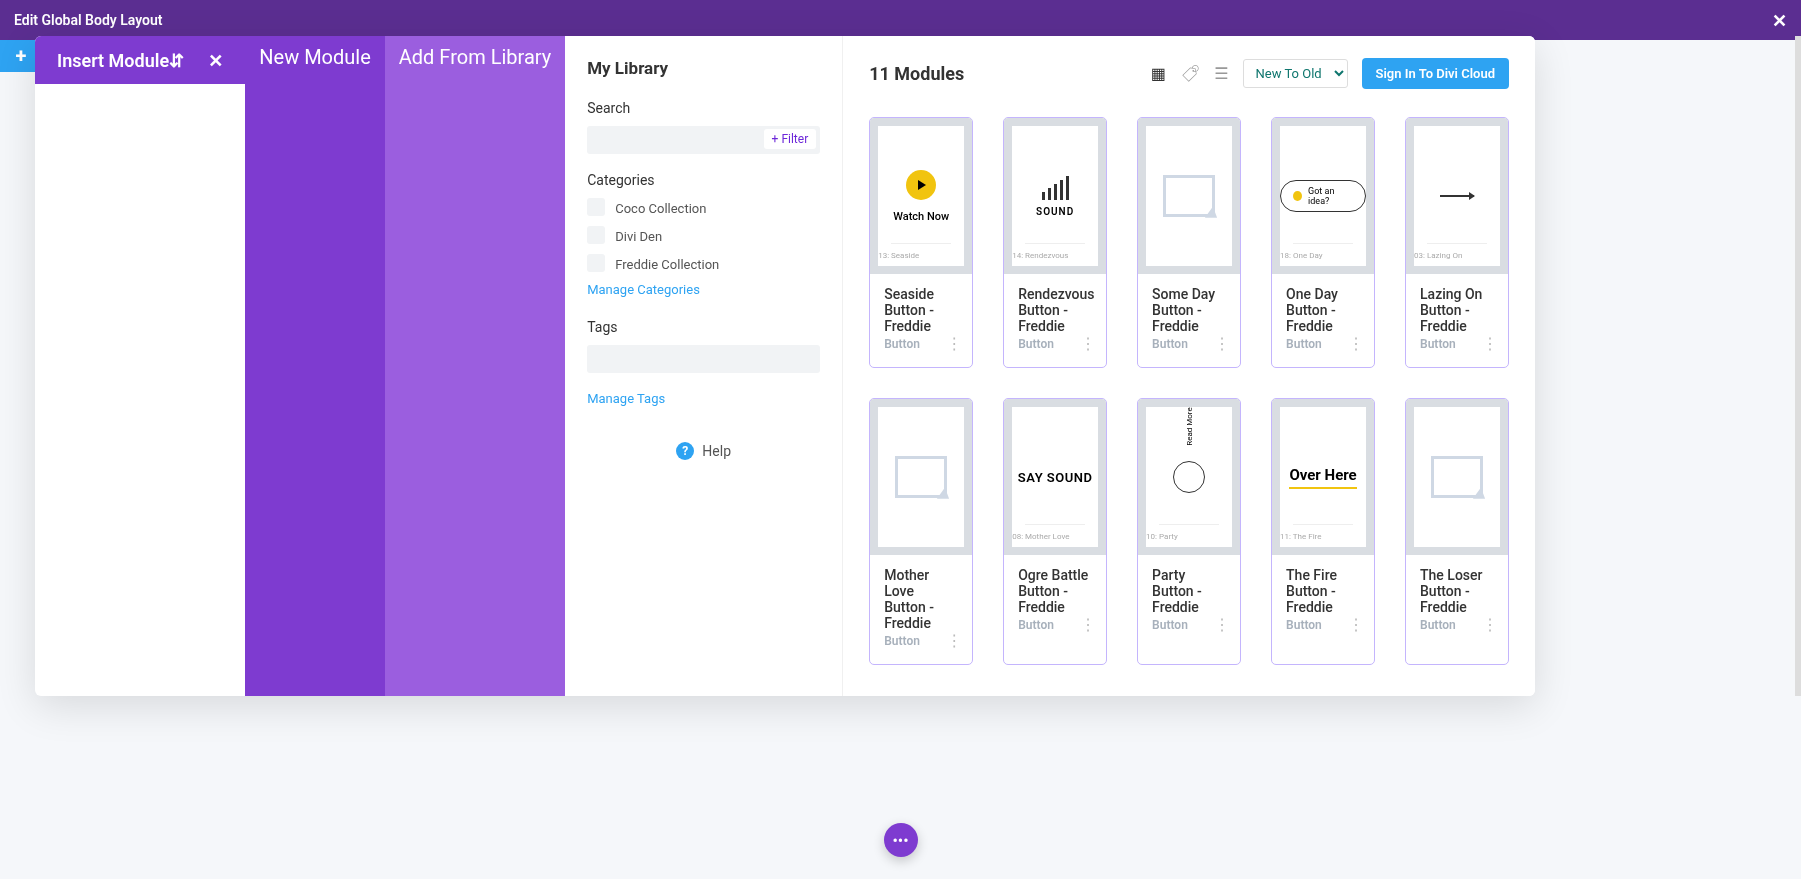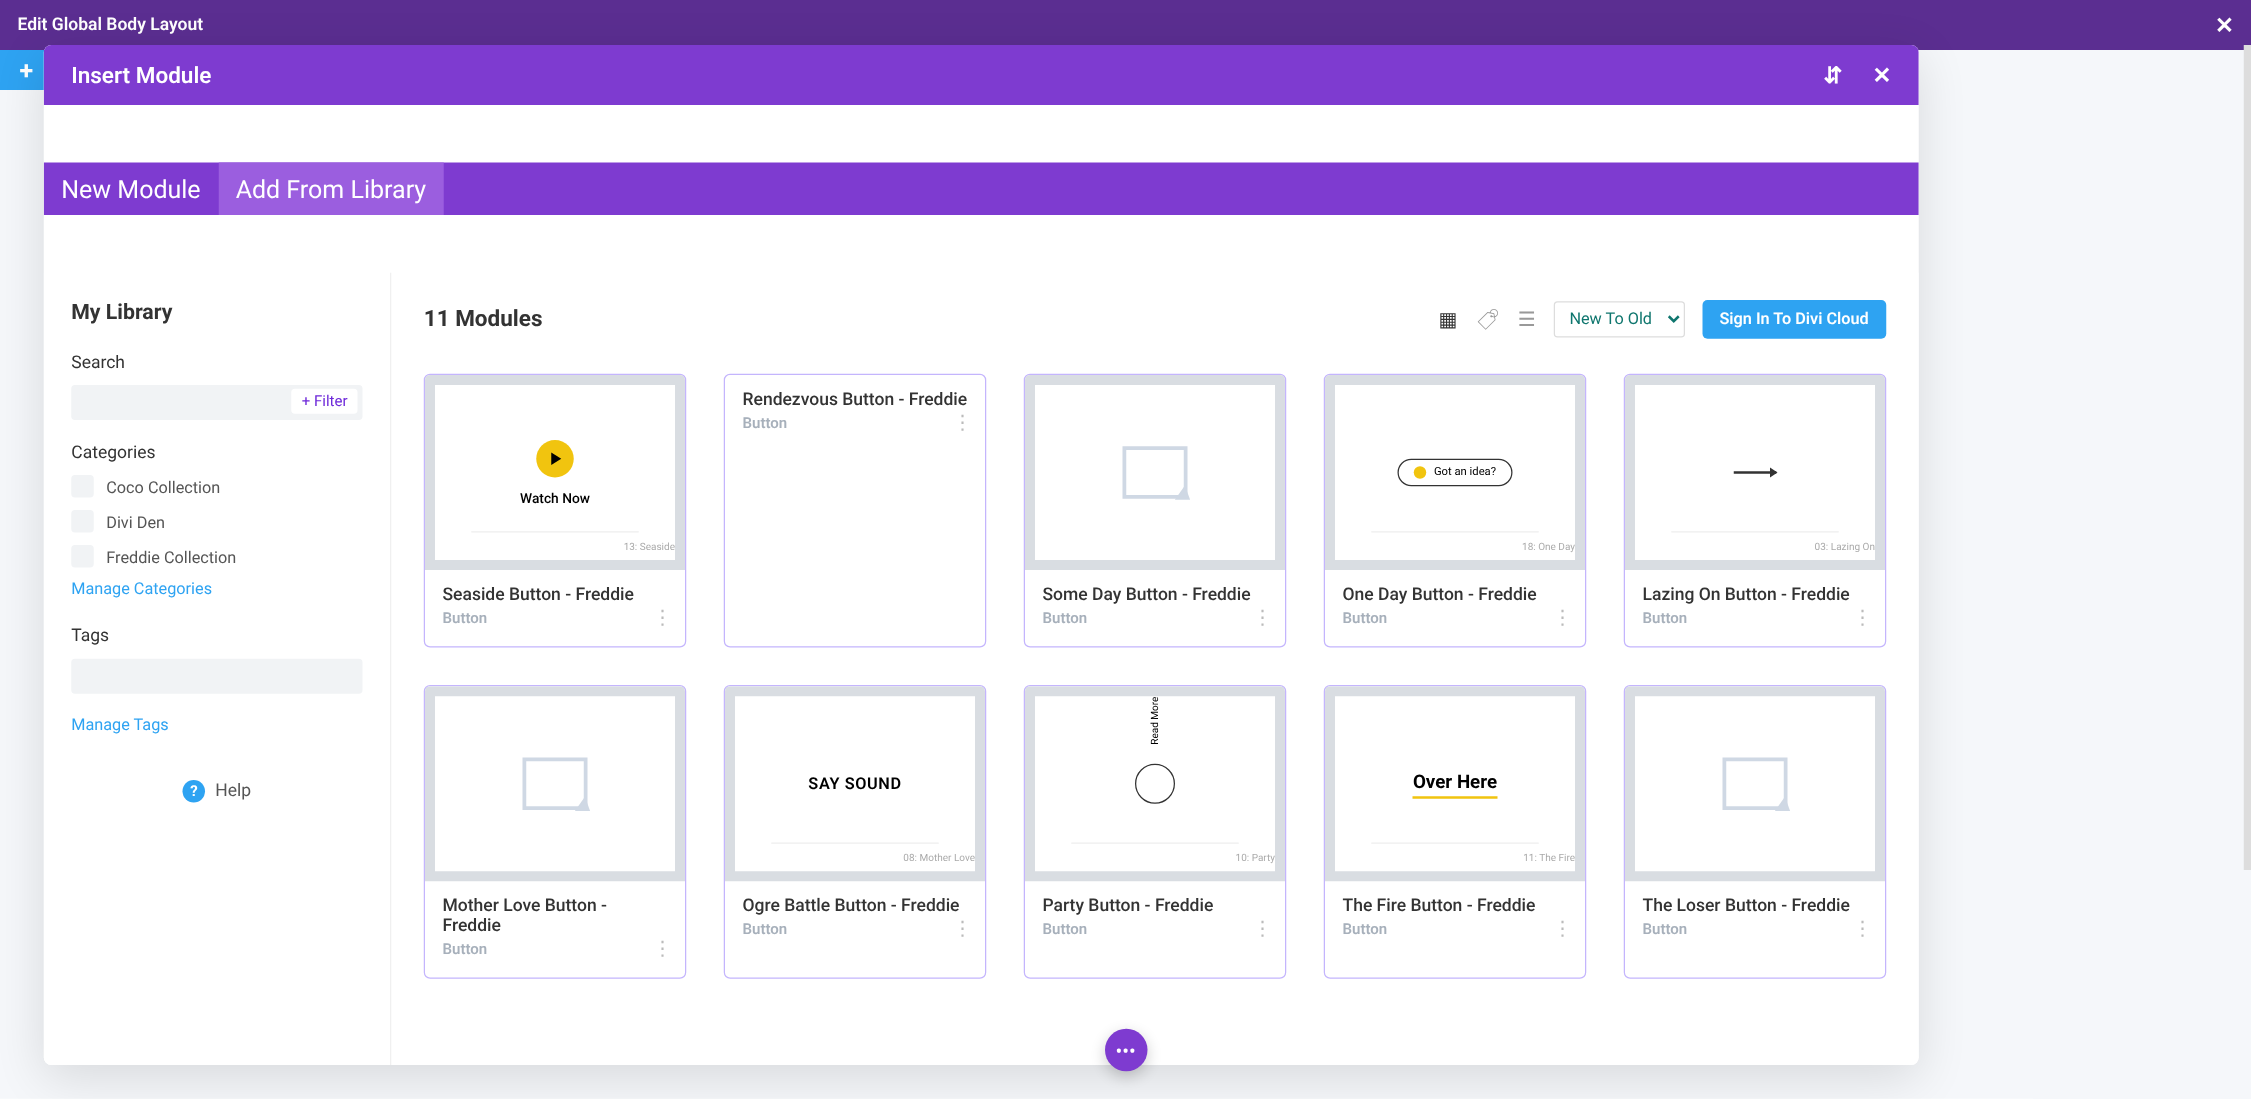--- a/index.html
+++ b/index.html
@@ -3,21 +3,21 @@
 <meta charset="utf-8">
 <style>
 * { margin:0; padding:0; box-sizing:border-box; font-family:-apple-system,BlinkMacSystemFont,"Segoe UI",Roboto,Helvetica,Arial,sans-serif; }
 body { background:#f5f7fa; width:1801px; height:879px; overflow:hidden; }
 
 .topbar { background:#5b2e91; color:#fff; height:40px; display:flex; align-items:center; padding:0 14px; font-size:14px; font-weight:600; justify-content:space-between; }
 .topbar .close { cursor:pointer; font-size:18px; }
 
 .plus-tab { background:#2ea3f2; width:42px; height:32px; display:flex; align-items:center; justify-content:center; color:#fff; font-size:20px; font-weight:bold; cursor:pointer; }
 
-.modal { position:absolute; top:36px; left:35px; width:1500px; height:816px; background:#fff; border-radius:6px; box-shadow:0 10px 40px rgba(0,0,0,0.12); overflow:hidden; display:flex; flex-direction:column;gap:46px; }
+.modal { position:absolute; top:36px; left:35px; width:1500px; height:660px; background:#fff; border-radius:6px; box-shadow:0 10px 40px rgba(0,0,0,0.12); overflow:hidden; display:flex; flex-direction:row; }
 
 .modal-header { background:#7e3bd0; color:#fff; height:48px; display:flex; align-items:center; justify-content:space-between; padding:0 22px; font-size:18px; font-weight:600; }
 .header-icons { display:flex; gap:24px; align-items:center; }
 .header-icons span { cursor:pointer; }
 
 .modal-tabs { background:#7e3bd0; display:flex; }
 .modal-tabs .tab { padding:9px 14px; font-size:20px; color:#fff; cursor:pointer; }
 .modal-tabs .tab.active { background:#9b5edf; }
 
 .modal-body { flex:1; display:flex; overflow:hidden; background:#fff; }
@@ -39,21 +39,21 @@
 .right-controls { display:flex; align-items:center; gap:14px; }
 .view-icons { display:flex; gap:14px; color:#999; }
 .view-icons .active { color:#333; }
 .sort-select { font-size:13px; padding:5px 8px; border:1px solid #ddd; border-radius:3px; color:#0f766e; background:#fff; }
 .signin-btn { background:#2ea3f2; color:#fff; font-size:13px; font-weight:600; padding:8px 14px; border:none; border-radius:4px; cursor:pointer; }
 
 .grid { display:grid; grid-template-columns:repeat(5, 1fr); gap:30px; }
 .card { border:1px solid #c4b5fd; border-radius:5px; overflow:hidden; background:#fff; }
 .thumb { background:#d9dde2; height:156px; display:flex; align-items:center; justify-content:center; padding:8px; }
 .thumb-inner { background:#fff; width:100%; height:100%; position:relative; display:flex; flex-direction:column; align-items:center; justify-content:center; }
-.thumb-caption{ font-size:8px; color:#aaa; position:absolute; bottom:6px; left:0; right:0; text-align:right; }
+.thumb-caption{ font-size:8px; color:#aaa; position:absolute; bottom:6px; left:0; right:0; text-align:left; }
 .thumb-line { position:absolute; bottom:22px; left:15%; right:15%; border-top:1px solid #eee; }
 .placeholder-icon { width:52px; height:42px; border:3px solid #cfd8e4; position:relative;}
 .placeholder-icon::after { content:''; position:absolute; right:-6px; bottom:-8px; width:0; height:0; border-left:10px solid #cfd8e4; border-top:7px solid transparent; border-bottom:7px solid transparent; transform:rotate(35deg);}
 .card-info { padding:12px 14px 16px; position:relative; }
 .card-info .title { font-size:14px; color:#333; font-weight:500; margin-bottom:3px; }
 .card-info .type { font-size:12px; color:#a7b0bb; font-weight:600; }
 .menu-dots { position:absolute; right:10px; bottom:14px; color:#bbb; cursor:pointer; font-size:16px; }
 
 .fab { position:absolute; bottom:22px; left:50%; transform:translateX(-50%); width:34px; height:34px; border-radius:50%; background:#7e3bd0; color:#fff; display:flex; align-items:center; justify-content:center; font-size:16px; cursor:pointer; box-shadow:0 4px 12px rgba(0,0,0,0.2);}
 
@@ -151,20 +151,34 @@
                 <div class="thumb-caption">13: Seaside</div>
               </div>
             </div>
             <div class="card-info">
               <div class="title">Seaside Button - Freddie</div>
               <div class="type">Button</div>
               <div class="menu-dots">⋮</div>
             </div>
           </div>
           <div class="card">
+            <div class="thumb">
+              <div class="thumb-inner">
+                <div class="bars">
+                  <span style="height:8px"></span>
+                  <span style="height:12px"></span>
+                  <span style="height:16px"></span>
+                  <span style="height:20px"></span>
+                  <span style="height:24px"></span>
+                </div>
+                <div style="font-size:10px;font-weight:600;letter-spacing:1px;">SOUND</div>
+                <div class="thumb-line"></div>
+                <div class="thumb-caption">14: Rendezvous</div>
+              </div>
+            </div>
             <div class="card-info">
               <div class="title">Rendezvous Button - Freddie</div>
               <div class="type">Button</div>
               <div class="menu-dots">⋮</div>
             </div>
           </div>
           <div class="card">
             <div class="thumb">
               <div class="thumb-inner">
                 <div class="placeholder-icon"></div>

